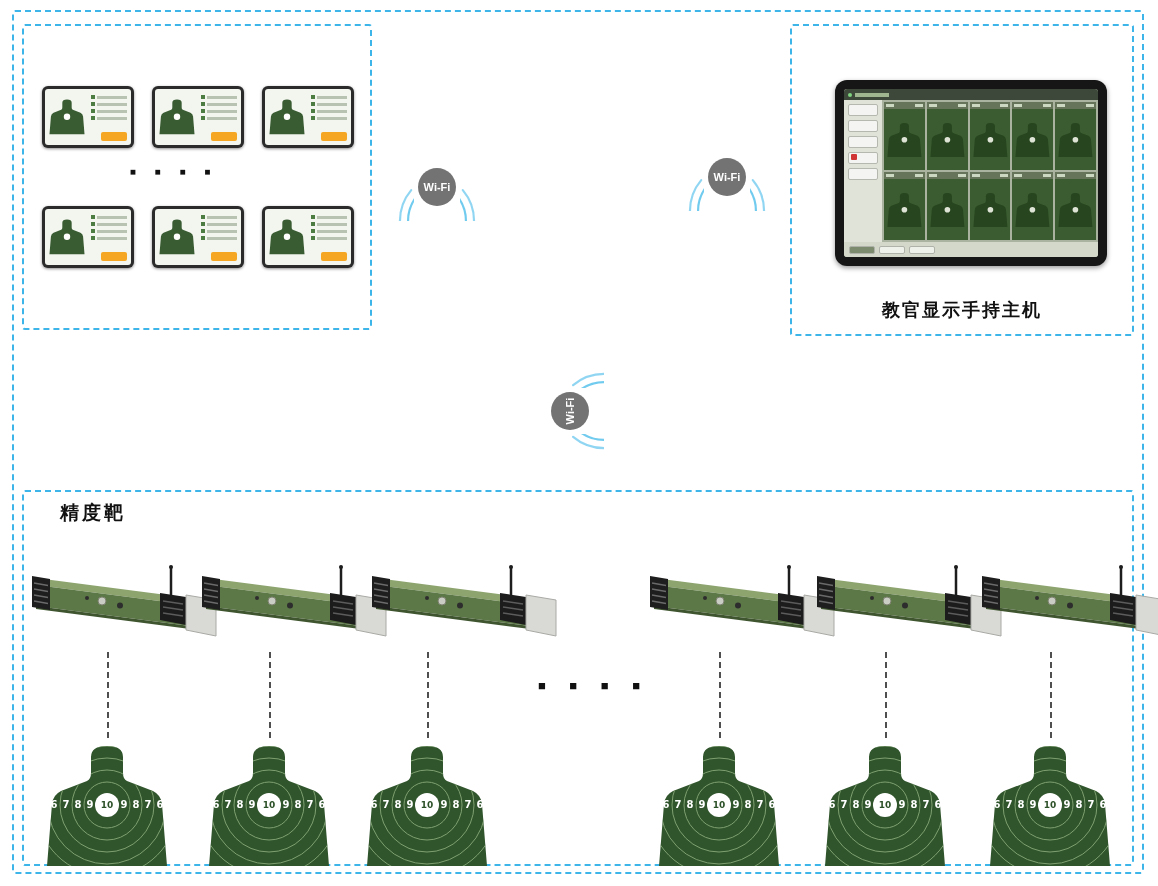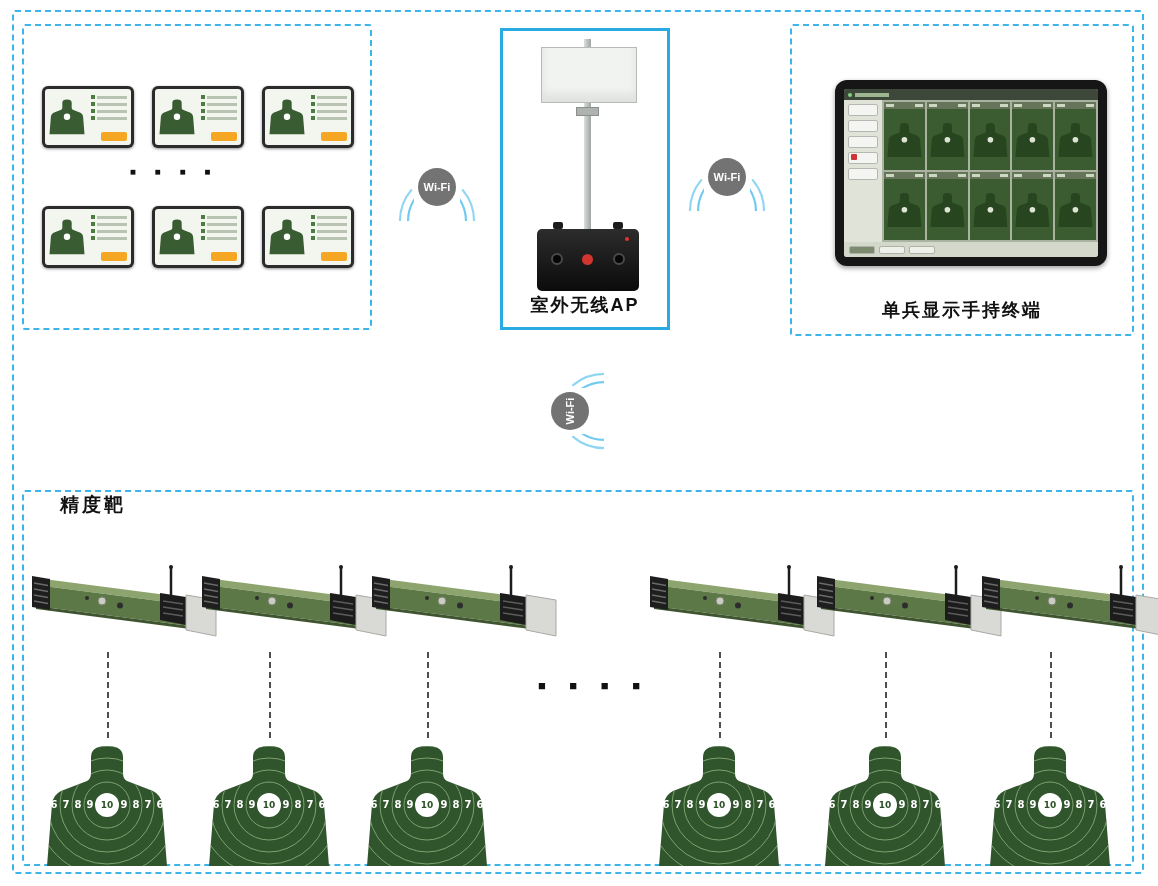--- a/index.html
+++ b/index.html
@@ -7,21 +7,21 @@
          font-family:"Liberation Sans","DejaVu Sans",sans-serif;overflow:hidden;}
   .dashed-box{position:absolute;border:2px dashed #3db5e9;box-sizing:border-box;border-radius:3px;}
   .outer{left:12px;top:10px;width:1132px;height:864px;}
   .box-terminal{left:22px;top:24px;width:350px;height:306px;}
   .box-instructor{left:790px;top:24px;width:344px;height:312px;}
   .box-targets{left:22px;top:490px;width:1112px;height:376px;}
   .box-ap{position:absolute;left:500px;top:28px;width:170px;height:302px;border:3px solid #29abe2;
           box-sizing:border-box;background:#fff;}
   .box-label{position:absolute;left:0;right:0;text-align:center;font-size:18px;font-weight:600;
              color:#111;letter-spacing:2px;}
-  .pt-label{position:absolute;left:36px;top:0;font-size:19px;font-weight:600;letter-spacing:3px;color:#111;}
+  .pt-label{position:absolute;left:36px;top:8px;font-size:19px;font-weight:600;letter-spacing:3px;color:#111;}
   .dots{position:absolute;color:#111;font-weight:bold;}
   .dots-terminal{left:30px;top:140px;width:240px;text-align:center;font-size:10px;letter-spacing:8px;}
   .dots-bottom{left:460px;top:186px;width:220px;text-align:center;font-size:13px;letter-spacing:10px;}
 
   
   .mini-tablet{position:absolute;width:92px;height:62px;background:#2b2b2b;border-radius:6px;
                padding:3px;box-sizing:border-box;box-shadow:0 1px 3px rgba(0,0,0,.45);}
   .mini-screen{position:relative;width:100%;height:100%;background:#f3f6ef;border-radius:3px;overflow:hidden;}
   .mini-sil{position:absolute;left:3px;top:4px;width:38px;height:47px;}
   .mini-rows{position:absolute;left:46px;top:6px;right:4px;}
@@ -311,34 +311,20 @@
           <div class="mini-row">
               <span class="sq"></span>
               <span class="bar"></span>
             </div>
         </div>
         <div class="mini-btn"></div>
       </div>
     </div>
   </div>
 
-  <div class="box-ap">
-    <div class="ap-pole"></div>
-    <div class="ap-panel"></div>
-    <div class="ap-clamp"></div>
-    <div class="ap-unit">
-      <span class="mount" style="left:16px"></span>
-      <span class="mount" style="right:16px"></span>
-      <span class="jack" style="left:14px"></span>
-      <span class="red-btn"></span>
-      <span class="jack" style="right:14px"></span>
-      <span class="led"></span>
-    </div>
-    <div class="box-label" style="bottom:10px">室外无线AP</div>
-  </div>
 
   <div class="dashed-box box-instructor">
     <div class="tablet">
       <div class="tscreen">
         <div class="thead">
             <span class="dot"></span>
             <span class="dash"></span>
           </div>
         <div class="tbody">
           <div class="tside">
@@ -465,21 +451,21 @@
             </div>
           </div>
         </div>
         <div class="tfoot">
           <span class="fbtn dark"></span>
           <span class="fbtn"></span>
           <span class="fbtn"></span>
         </div>
       </div>
     </div>
-    <div class="box-label" style="bottom:12px">单兵显示手持终端</div>
+    <div class="box-label" style="bottom:12px">教官显示手持主机</div>
   </div>
 
   <div class="wifi" style="left:381px;top:153px">
     <svg class="waves flip" viewBox="17 -34 33 68">
         <use href="#sym-waves"></use>
       </svg>
     <div class="wifi-circle">
         <span>Wi-Fi</span>
       </div>
     <svg class="waves" viewBox="17 -34 33 68">

